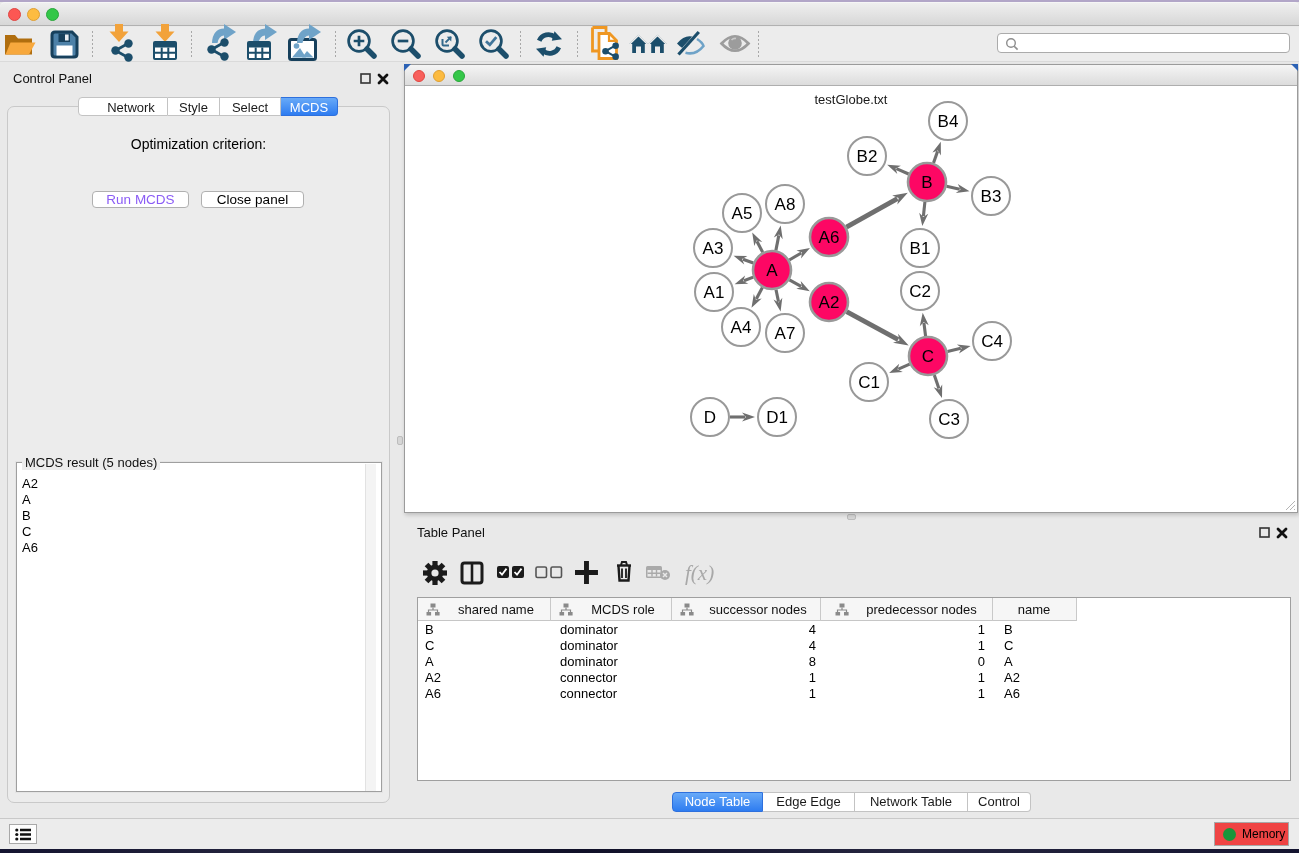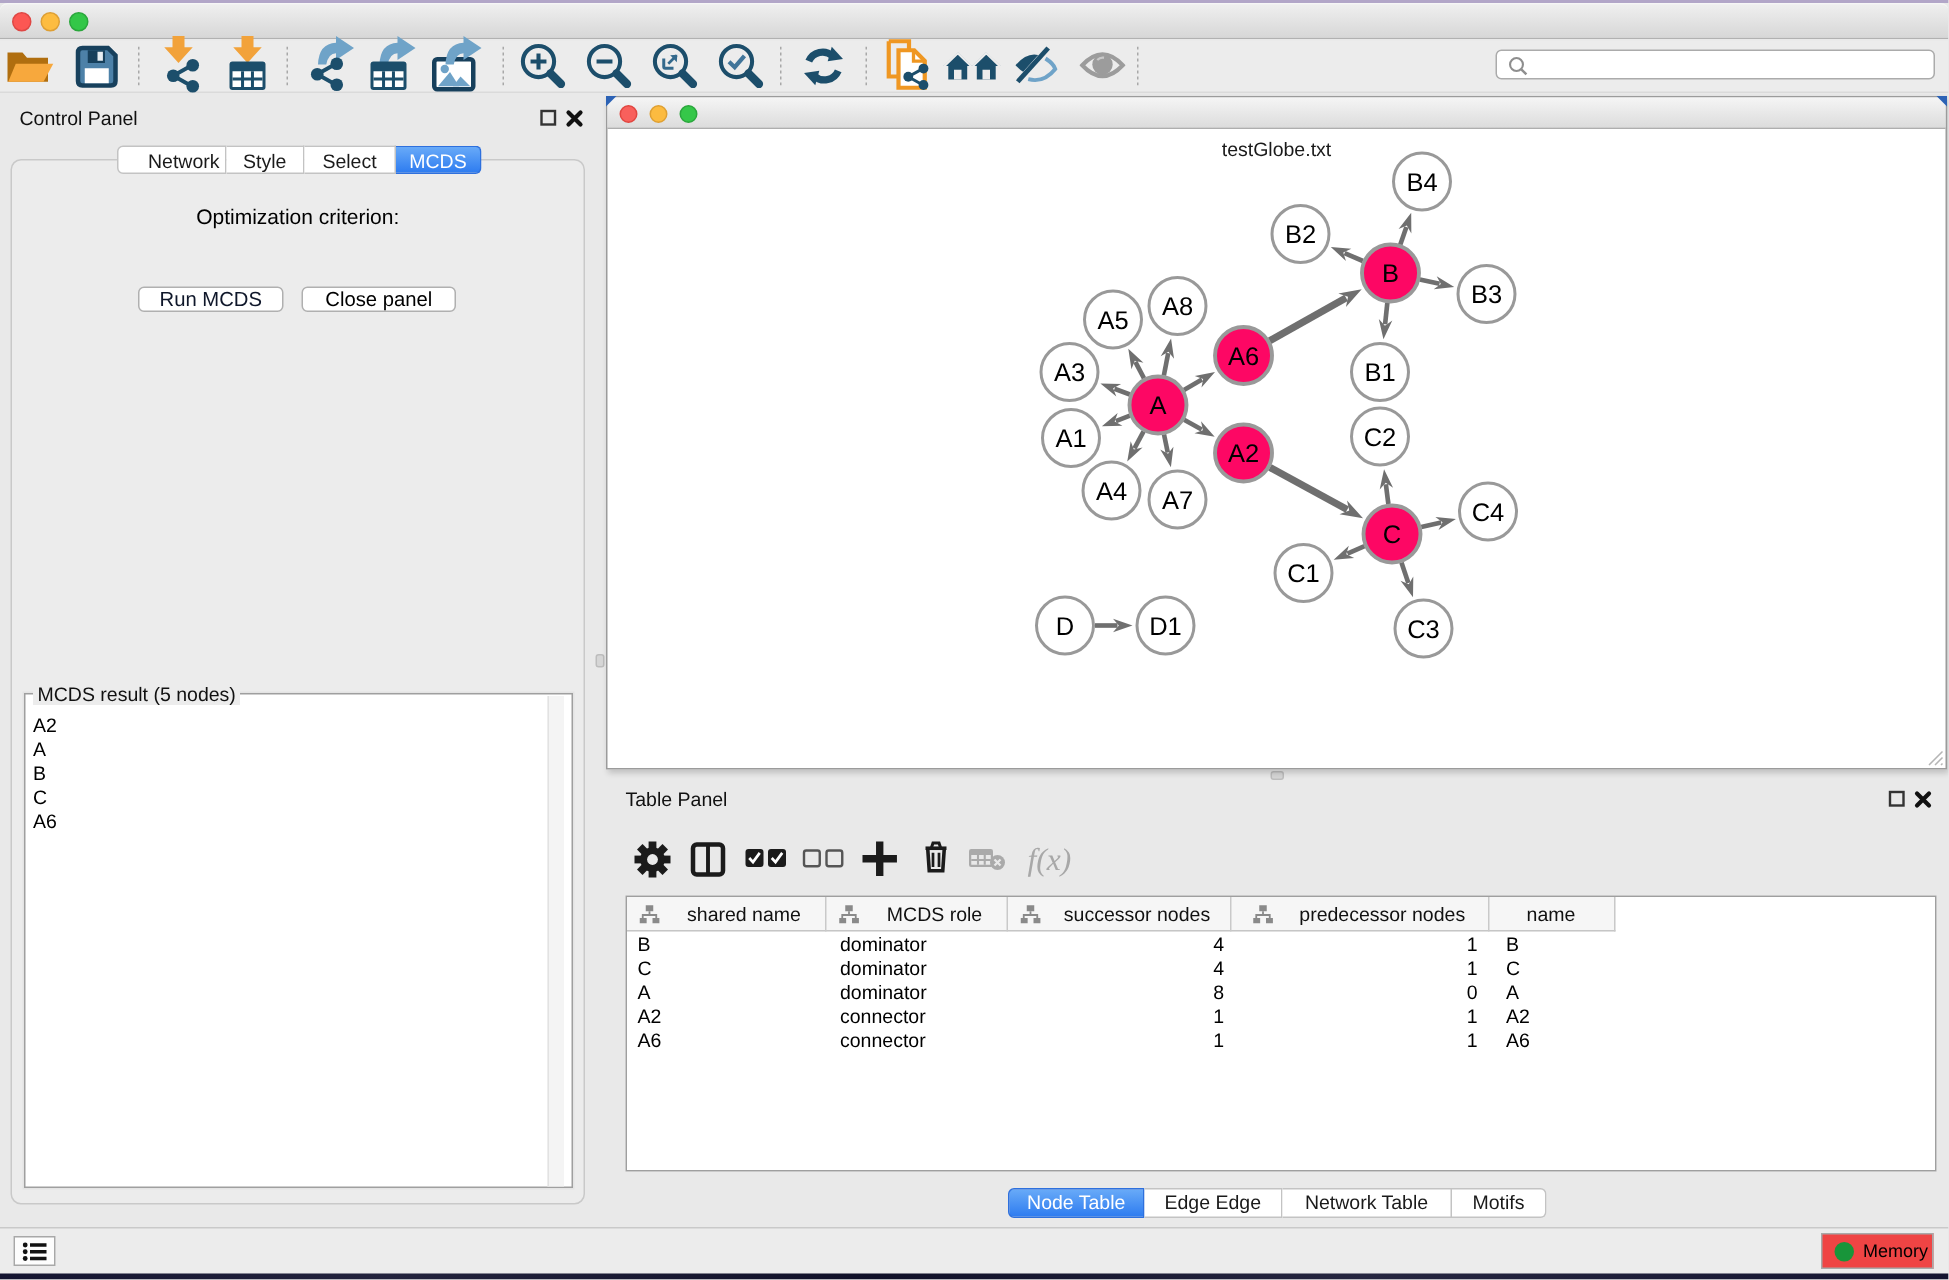--- a/index.html
+++ b/index.html
@@ -227,27 +227,27 @@
 
   <div class="abs" id="cp-title">Control Panel</div>
   <svg class="abs" style="left:360px;top:73px;" width="11" height="11" viewBox="0 0 11 11">
       <rect x="1" y="1" width="9" height="9" fill="none" stroke="#333" stroke-width="1.6"></rect>
     </svg>
     <svg class="abs" style="left:377px;top:73px;" width="12" height="12" viewBox="0 0 12 12">
       <path d="M2 2 L10 10 M10 2 L2 10" stroke="#111" stroke-width="2.8" stroke-linecap="round"></path>
     </svg>
   <div class="abs" id="cp-inner"></div>
   <div class="abs tabgrp" id="cp-tabs">
-    <div class="tab first" style="width:73px;padding-left:16px;">Network</div>
+    <div class="tab first" style="width:90px;padding-left:16px;">Network</div>
     <div class="tab" style="width:52px;">Style</div>
     <div class="tab" style="width:61px;">Select</div>
     <div class="tab sel last" style="width:57px;">MCDS</div>
   </div>
   <div class="abs" style="left:0;top:136px;width:397px;text-align:center;font-size:14px;color:#000;">Optimization criterion:</div>
-  <div style="position:absolute;top:191px;height:17px;background:#fff;border:1px solid #b0b0b0;border-radius:4px;font-size:13.5px;color:#0f172a;text-align:center;line-height:15px;left:92px;width:97px;">Run MCDS</div>
+  <div style="position:absolute;top:191px;height:17px;background:#fff;border:1px solid #b0b0b0;border-radius:4px;font-size:13.5px;color:#8b5cf6;text-align:center;line-height:15px;left:92px;width:97px;">Run MCDS</div>
     <div style="position:absolute;top:191px;height:17px;background:#fff;border:1px solid #b0b0b0;border-radius:4px;font-size:13.5px;color:#000;text-align:center;line-height:15px;left:201px;width:103px;">Close panel</div>
   <div class="abs" id="mcds-label">MCDS result (5 nodes)</div>
   <div class="abs" id="mcds-box">
     <div class="abs" id="mcds-scroll"></div>
     <div class="abs" id="mcds-list">A2<br>A<br>B<br>C<br>A6</div>
   </div>
 
   <div class="abs" style="left:397px;top:436px;width:6px;height:9px;background:#d6d6d6;border:1px solid #bdbdbd;border-radius:2px;"></div>
   <div class="abs" style="left:847px;top:514px;width:9px;height:6px;background:#d6d6d6;border:1px solid #bdbdbd;border-radius:2px;"></div>
 
@@ -473,21 +473,21 @@
         <span class="tcell" style="left:142px;">connector</span>
         <span class="tcell" style="left:300px;width:98px;text-align:right;">1</span>
         <span class="tcell" style="left:470px;width:97px;text-align:right;">1</span>
         <span class="tcell" style="left:586px;">A6</span>
       </div>
   </div>
   <div class="abs tabgrp" id="bt-tabs">
     <div class="tab first sel" style="width:91px;">Node Table</div>
     <div class="tab" style="width:92px;">Edge Edge</div>
     <div class="tab" style="width:113px;">Network Table</div>
-    <div class="tab last" style="width:63px;">Motifs</div>
+    <div class="tab last" style="width:63px;">Control</div>
   </div>
   <div class="abs" id="statusbar"></div>
   <div class="abs" id="listbtn">
       <svg style="left:5px;top:3px;" width="17" height="13" viewBox="0 0 17 13">
         <circle cx="1.8" cy="2" r="1.6" fill="#111"></circle>
         <circle cx="1.8" cy="6.5" r="1.6" fill="#111"></circle>
         <circle cx="1.8" cy="11" r="1.6" fill="#111"></circle>
         <path d="M5 2 H16 M5 6.5 H16 M5 11 H16" stroke="#111" stroke-width="2.4"></path>
       </svg>
     </div>

